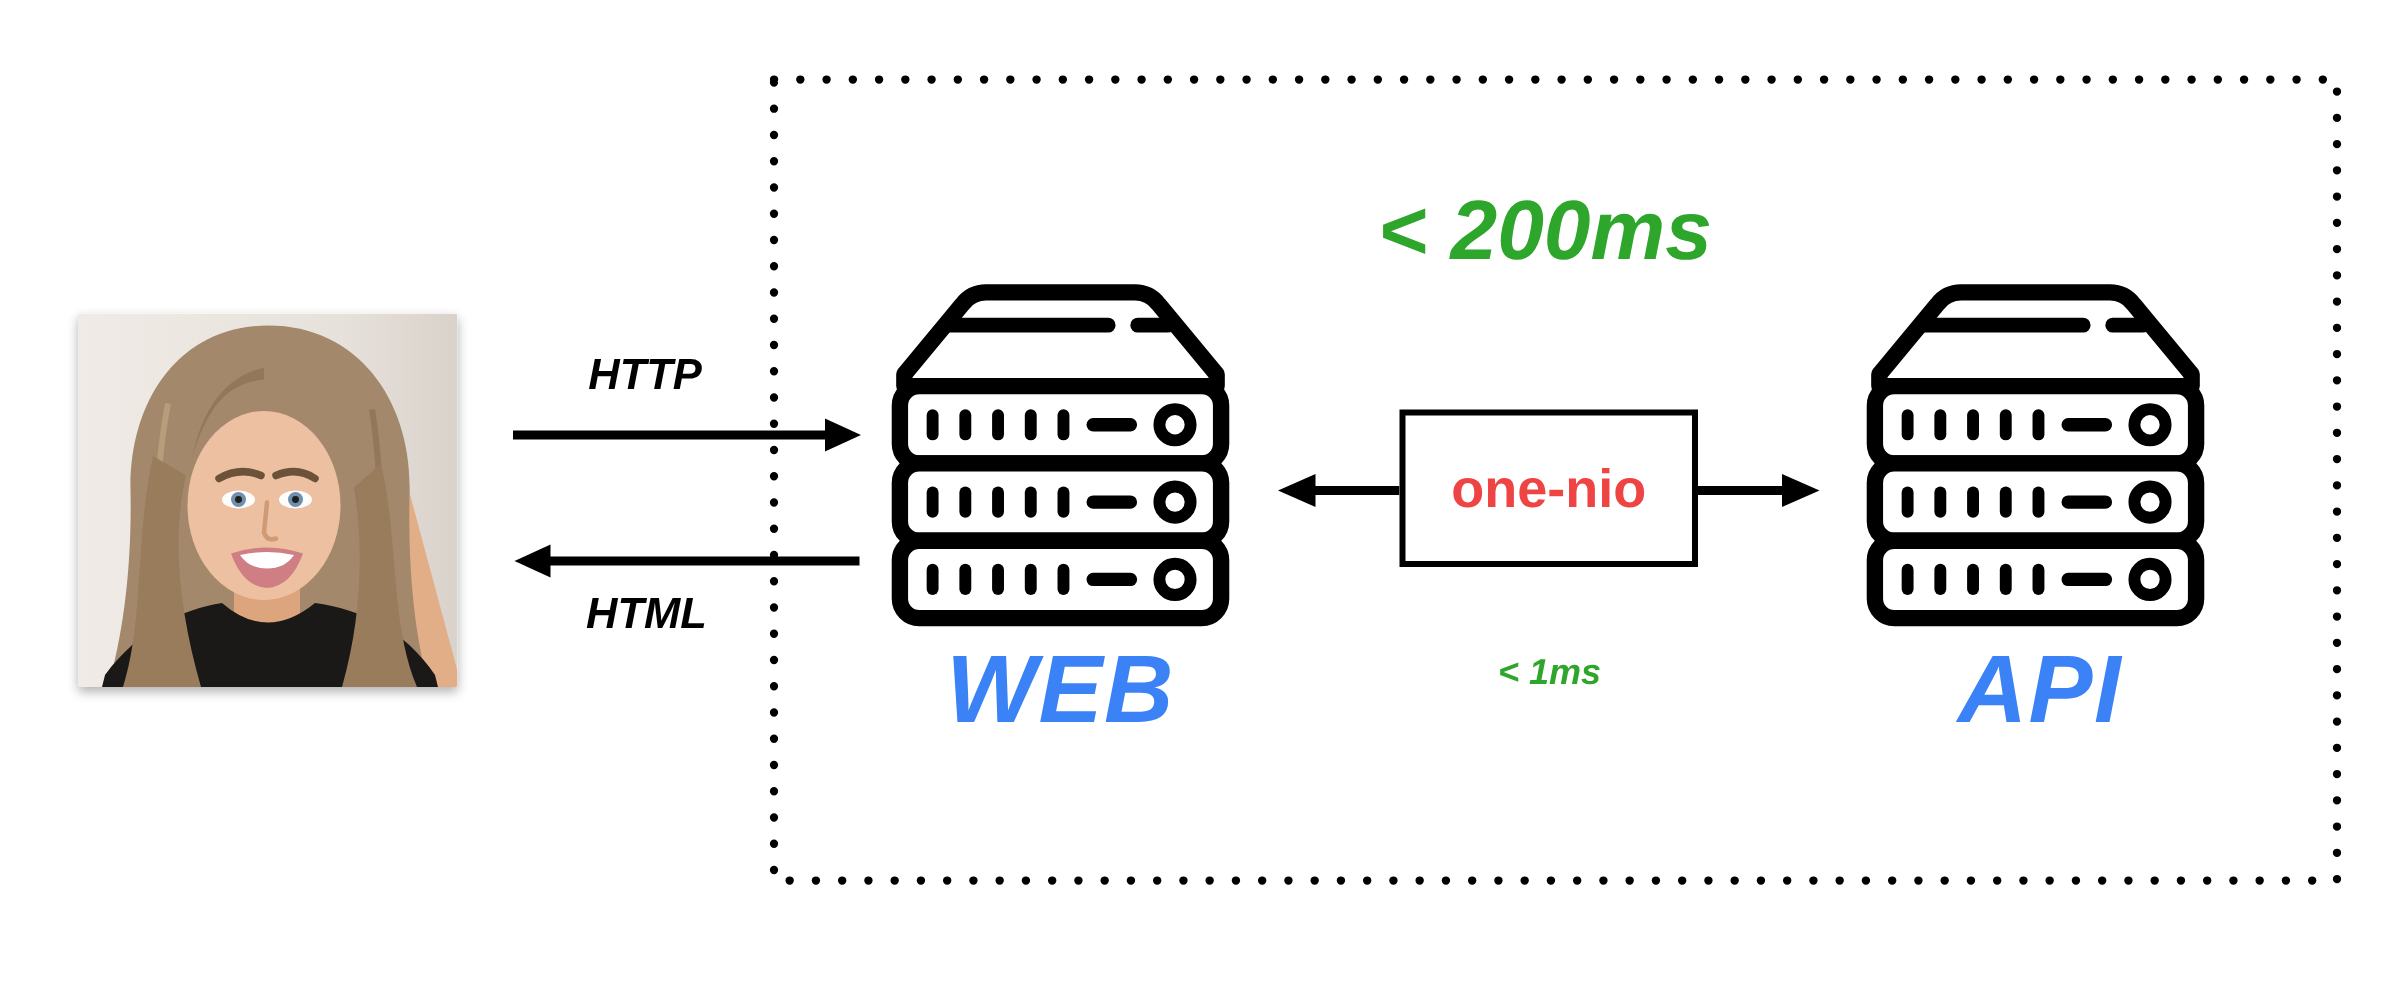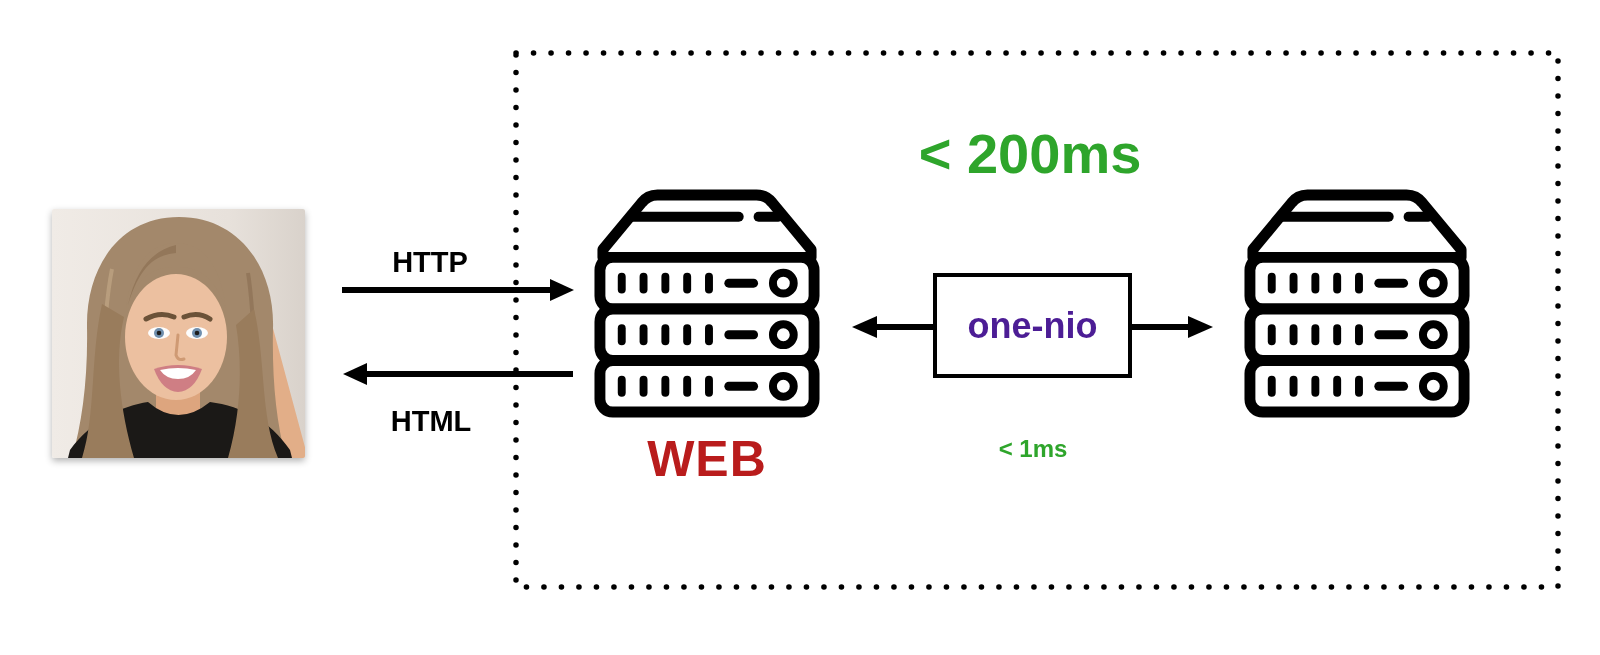--- a/index.html
+++ b/index.html
@@ -4,54 +4,54 @@
 <style>
   html,body{margin:0;padding:0;background:#fff;}
   .canvas{
     position:relative;
     width:1600px;height:655px;
     background:#ffffff;
     font-family:"Liberation Sans","DejaVu Sans",sans-serif;
     overflow:hidden;
   }
   .abs{position:absolute;}
-  .centered{transform:translate(-50%,-50%);white-space:nowrap;}
+  .centered{transform:translate(-50%,-50%);white-space:nowrap;font-style:italic;}
 
   
   .photo{
     left:52px;top:209px;width:253px;height:249px;
     box-shadow:0 3px 7px rgba(0,0,0,.30);
     border-radius:2px;overflow:hidden;
   }
   .photo svg{display:block;}
 
   
   .boundary-svg,.arrows-svg{left:0;top:0;pointer-events:none;}
 
   
   .flow-label{
-    font-weight:bold;font-size:29px;color:#000;margin-top:11px;
+    font-weight:bold;font-size:29px;color:#000;
   }
   .latency-big{
     font-weight:bold;font-size:56px;color:var(--green,#2ea52b);letter-spacing:0;
   }
   .latency-small{
     font-weight:bold;font-size:24px;color:var(--green,#2ea52b);
   }
   .server-label{
-    font-weight:bold;font-size:50px;color:#b91c1c;letter-spacing:1px;
+    font-weight:bold;font-size:64px;color:#3b82f6;letter-spacing:1px;
   }
 
   
   .onenio-box{
     left:933px;top:273px;width:199px;height:105px;
     border:4px solid #000;background:#fff;box-sizing:border-box;
     display:flex;align-items:center;justify-content:center;
   }
-  .onenio-box span{font-weight:bold;font-size:36px;color:#4c1d95;}
+  .onenio-box span{font-weight:bold;font-size:36px;color:#ef4444;}
 </style>
 </head>
 <body>
 
 <div class="canvas">
 
   <svg width="0" height="0" style="position:absolute" aria-hidden="true">
     <defs>
       <symbol id="server-rack" viewBox="0 0 232 232">
         <g fill="#fff" stroke="#000" stroke-linejoin="round">
@@ -186,14 +186,15 @@
   <div class="abs centered flow-label" style="left:430px;top:251px">HTTP</div>
 
   <div class="abs centered flow-label" style="left:431px;top:410px">HTML</div>
 
   <div class="abs centered latency-big" style="left:1030px;top:153px">&lt; 200ms</div>
 
   <div class="abs centered latency-small" style="left:1033px;top:449px">&lt; 1ms</div>
 
   <div class="abs centered server-label" style="left:707px;top:459px">WEB</div>
 
+  <div class="abs centered server-label" style="left:1360px;top:459px">API</div>
 
 </div>
 
 </body></html>

